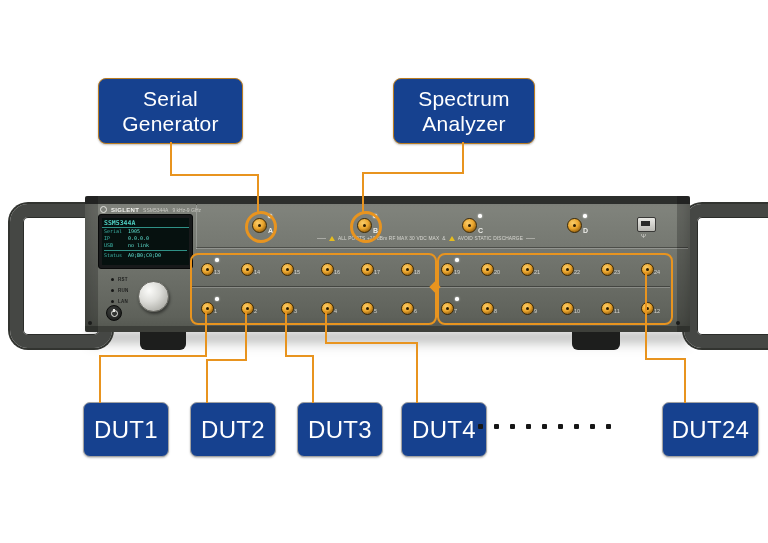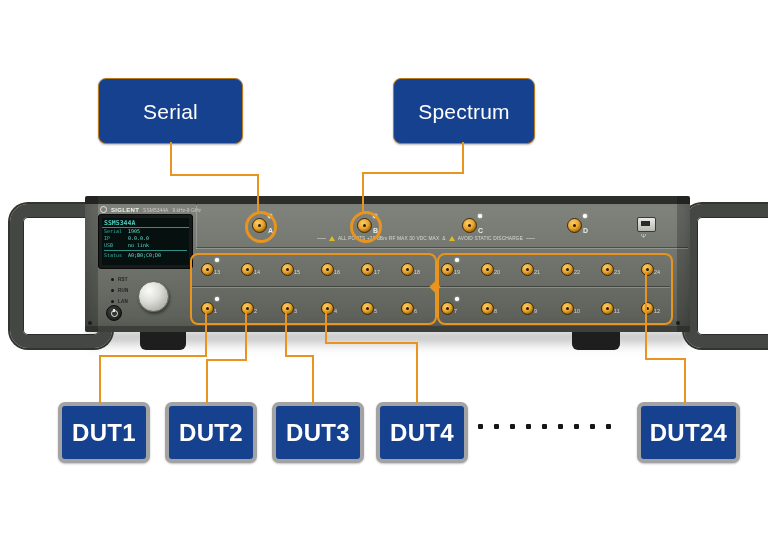--- a/index.html
+++ b/index.html
@@ -4,23 +4,23 @@
 <style>
   html,body{margin:0;padding:0;background:#ffffff;}
   #stage{position:relative;width:768px;height:543px;background:#ffffff;overflow:hidden;
          font-family:"Liberation Sans",sans-serif;}
 
   
   .bluebox{position:absolute;background:#16418f;border:1px solid #b97c22;border-radius:8px;
            color:#ffffff;display:flex;flex-direction:column;align-items:center;justify-content:center;
            text-align:center;box-shadow:0 1px 2px rgba(0,0,0,.25);}
   .bluebox .ln{font-size:21px;line-height:25px;font-weight:500;letter-spacing:.2px;}
-  .dutbox{position:absolute;top:402px;height:53px;background:#16418f;border:4px solid #a3a3a3;
+  .dutbox{position:absolute;top:402px;height:53px;background:#16418f;border:1px solid #a3a3a3;
           border-radius:7px;color:#fff;display:flex;align-items:center;justify-content:center;
-          font-size:24px;font-weight:700;letter-spacing:.3px;box-shadow:0 1px 2px rgba(0,0,0,.25);}
+          font-size:24px;font-weight:400;letter-spacing:.3px;box-shadow:0 1px 2px rgba(0,0,0,.25);margin-left:25px;}
 
   
   .oline{position:absolute;background:#e8941f;z-index:7;}
   .ocircle{position:absolute;width:26px;height:26px;border:3px solid #e8941f;border-radius:50%;
            z-index:7;background:transparent;}
   .obox{position:absolute;border:2px solid #e8941f;border-radius:8px;z-index:6;}
   .odiamond{position:absolute;width:8px;height:8px;background:#e8941f;transform:rotate(45deg);z-index:7;}
 
   
   #chassis{position:absolute;left:85px;top:196px;width:605px;height:136px;z-index:1;
@@ -239,23 +239,25 @@
       <div class="sma" style="left: 560.5px; top: 301.5px; width: 11px; height: 11px;"></div>
       <div class="port-num" style="left: 574px; top: 308px;">10</div>
       <div class="sma" style="left: 600.5px; top: 301.5px; width: 11px; height: 11px;"></div>
       <div class="port-num" style="left: 614px; top: 308px;">11</div>
       <div class="sma" style="left: 640.5px; top: 301.5px; width: 11px; height: 11px;"></div>
       <div class="port-num" style="left: 654px; top: 308px;">12</div>
     </div>
 
   <div class="bluebox" style="left:98px;top:78px;width:143px;height:64px;">
     <span class="ln">Serial</span>
+    <span class="ln">Generator</span>
   </div>
   <div class="bluebox" style="left:393px;top:78px;width:140px;height:64px;">
     <span class="ln">Spectrum</span>
+    <span class="ln">Analyzer</span>
   </div>
 
   <div class="oline" style="left:170px;top:142px;width:2px;height:34px;"></div>
   <div class="oline" style="left:170px;top:174px;width:89px;height:2px;"></div>
   <div class="oline" style="left:257px;top:174px;width:2px;height:38px;"></div>
   <div class="ocircle" style="left:245px;top:211px;"></div>
 
   <div class="oline" style="left:462px;top:142px;width:2px;height:32px;"></div>
   <div class="oline" style="left:362px;top:172px;width:102px;height:2px;"></div>
   <div class="oline" style="left:362px;top:172px;width:2px;height:40px;"></div>

